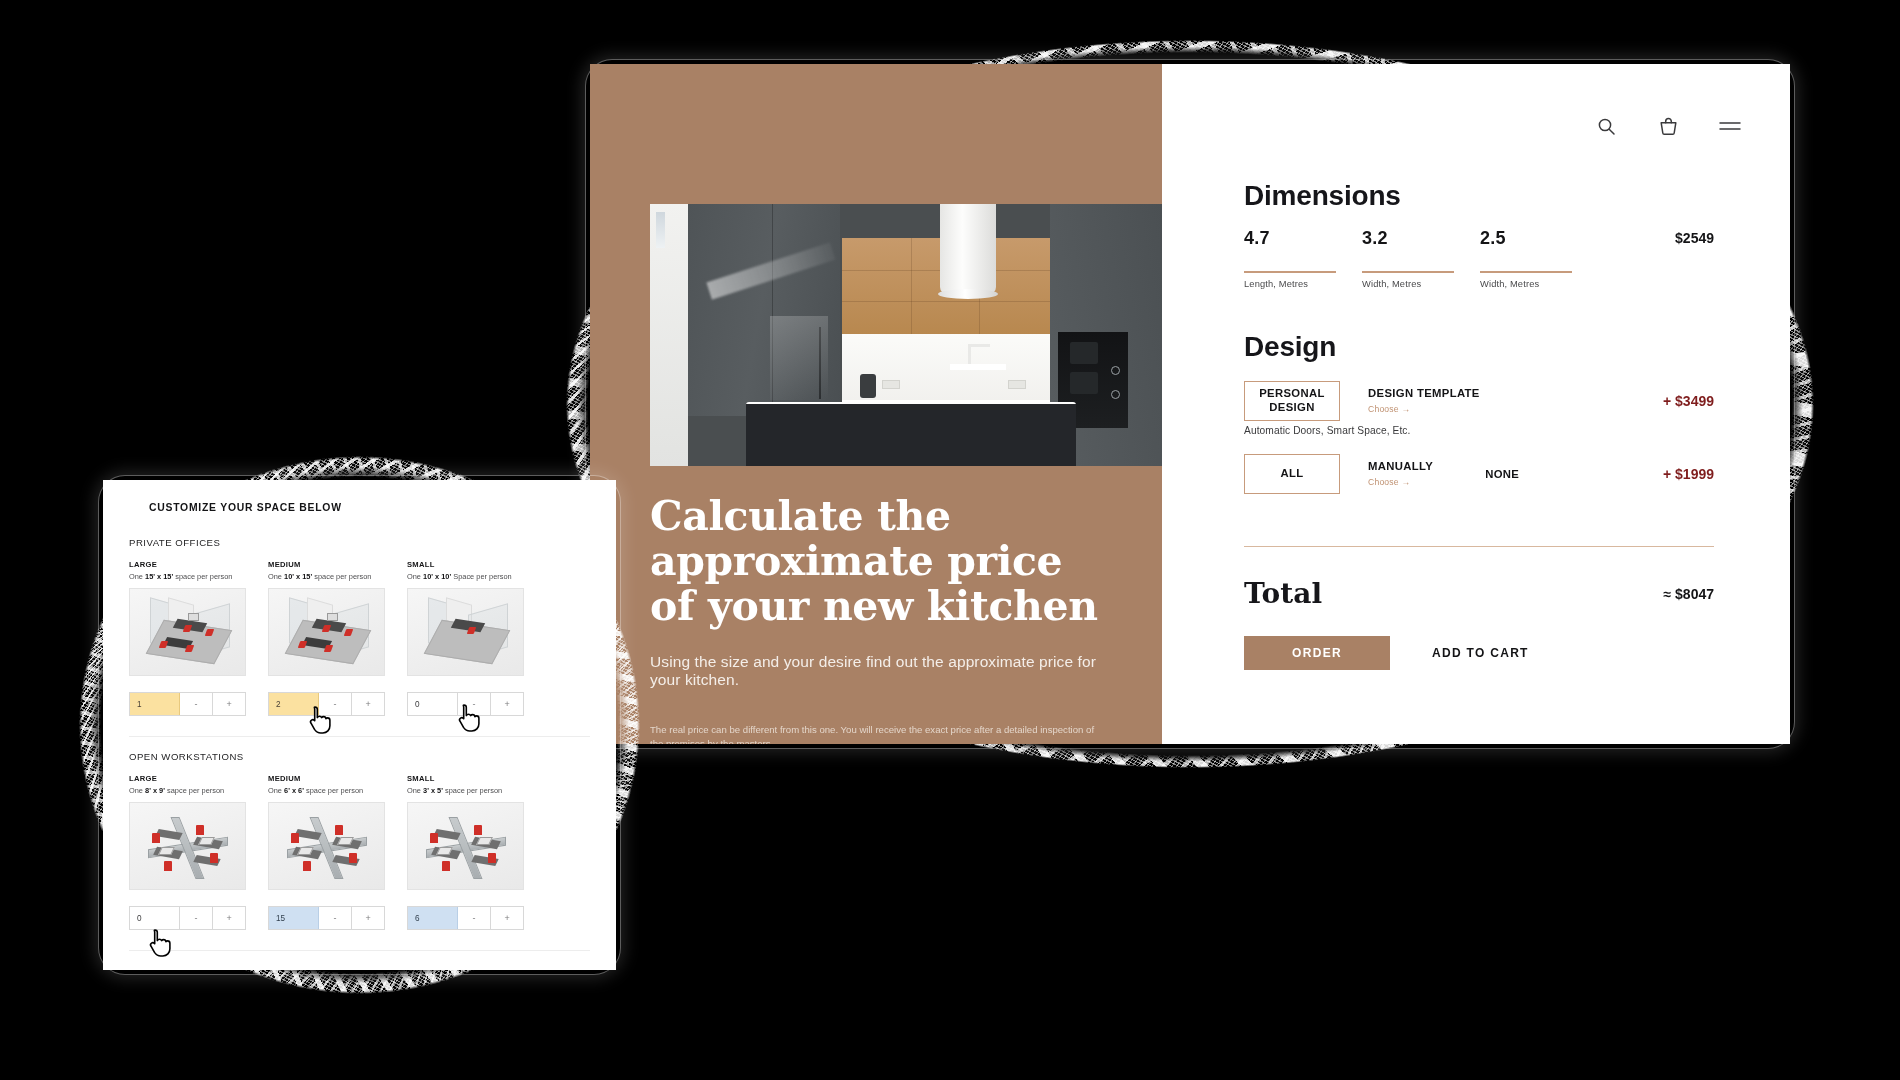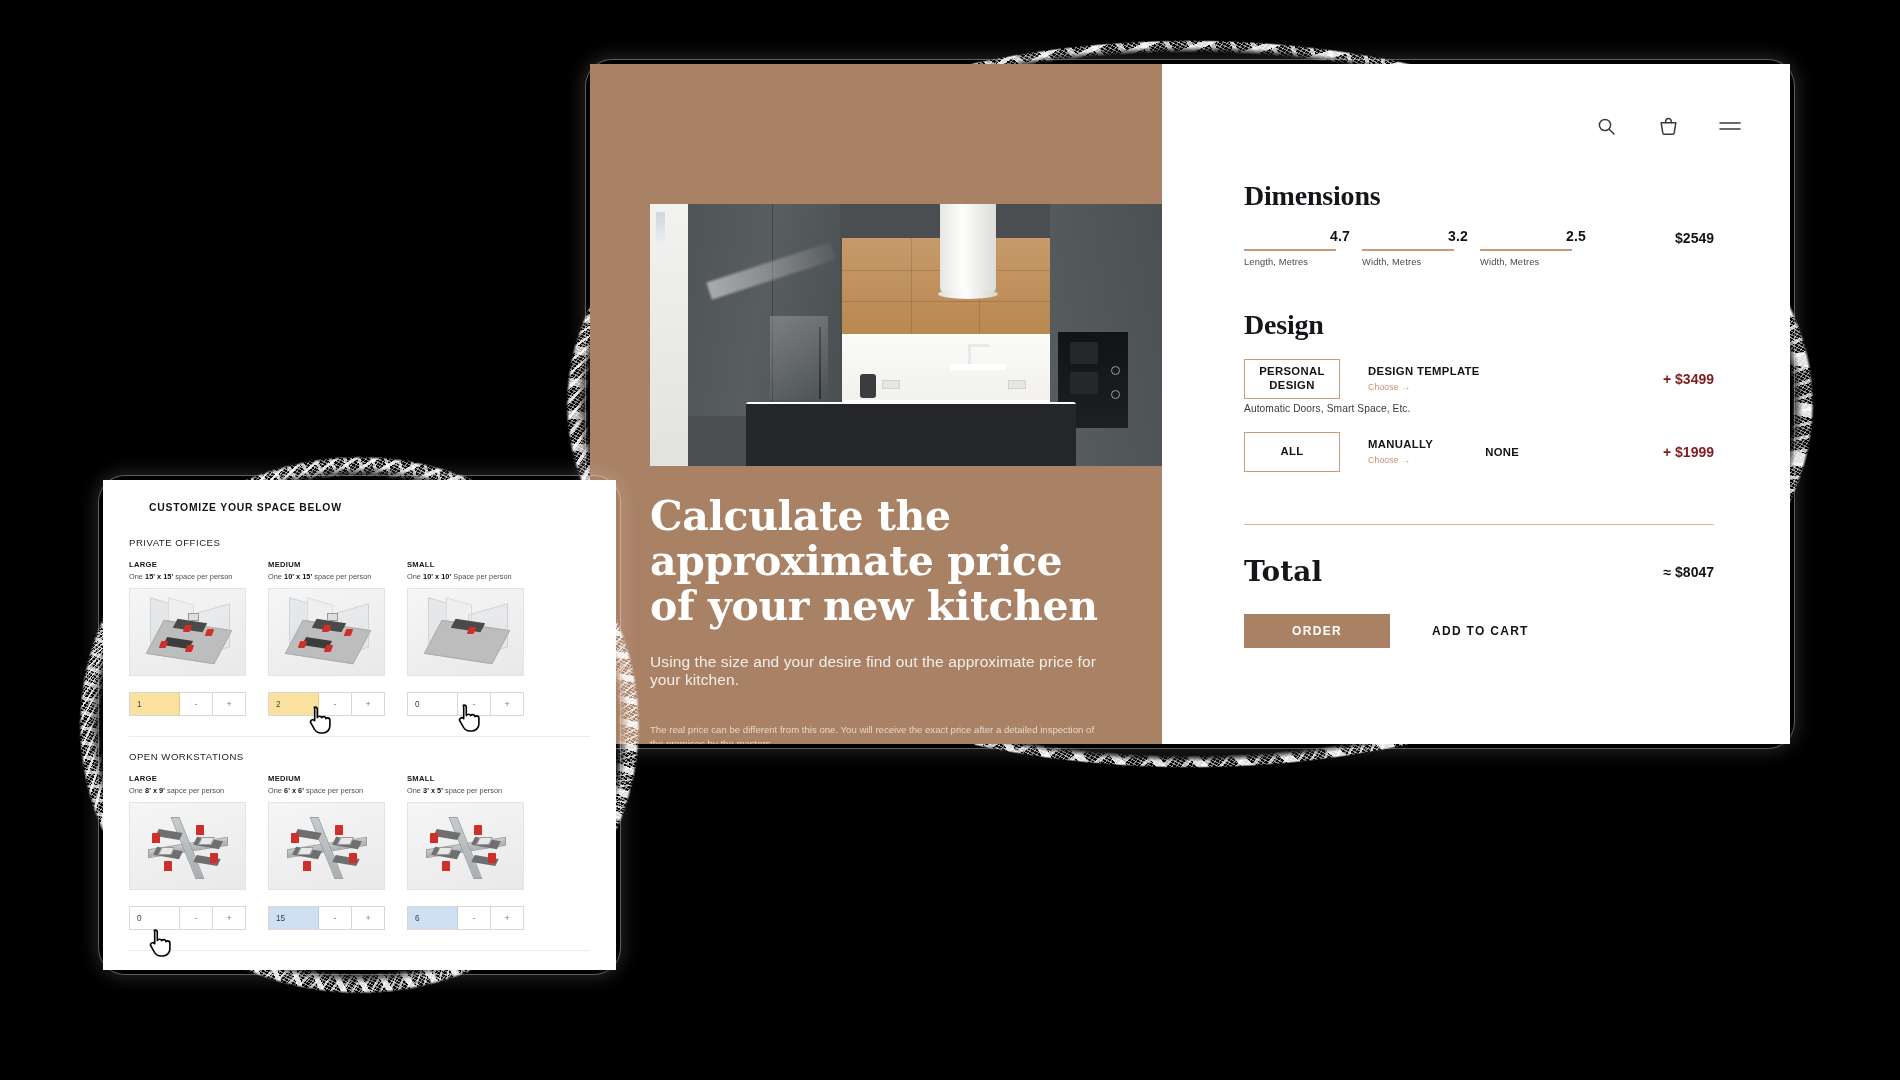--- a/index.html
+++ b/index.html
@@ -108,28 +108,28 @@
 
   
   .calc { position: absolute; left: 572px; top: 0; width: 628px; height: 680px; background:#fff; }
   .topbar { position:absolute; right: 48px; top: 50px; display:flex; gap:38px; align-items:center; }
   .icon-btn { width:24px; height:24px; display:flex; align-items:center; justify-content:center; cursor:pointer; }
   .icon-btn svg { display:block; }
 
   .calc-body { position:absolute; left:82px; top:116px; width:470px; }
 
   h2.sec {
-    font-family:Liberation Serif, serif; font-weight:700;
+    font-family:Liberation Sans, sans-serif; font-weight:700;
     font-size: 28px; color:#16161a; letter-spacing:-0.2px;
   }
   .sec-sub { font-size: 10.2px; color:#3a3a3c; margin-top:4px; letter-spacing:.1px; }
 
   .dims { display:flex; align-items:flex-start; margin-top:16px; }
   .dim { width:106px; margin-right:12px; }
-  .dim .val { font-size:14px; font-weight:700; color:#141416; padding-bottom:5px; letter-spacing:.2px;text-align:right; }
+  .dim .val { font-size:18px; font-weight:700; color:#141416; padding-bottom:22px; letter-spacing:.2px; }
   .dim .rule { height:1.5px; background:#c79b7c; width:92px; }
   .dim .cap { font-size:9.3px; color:#4a4a4c; margin-top:6px; letter-spacing:.15px; }
   .dim-price { margin-left:auto; font-size:14px; font-weight:700; color:#141416; padding-top:2px; }
 
   .opt-row { display:flex; align-items:center; margin-top:18px; }
   .opt-box {
     width:96px; height:40px; border:1.5px solid #c79b7c; background:#fff;
     display:flex; align-items:center; justify-content:center; text-align:center;
     font-size:11.3px; font-weight:700; line-height:1.22; color:#141416; letter-spacing:.35px;
     cursor:pointer;

